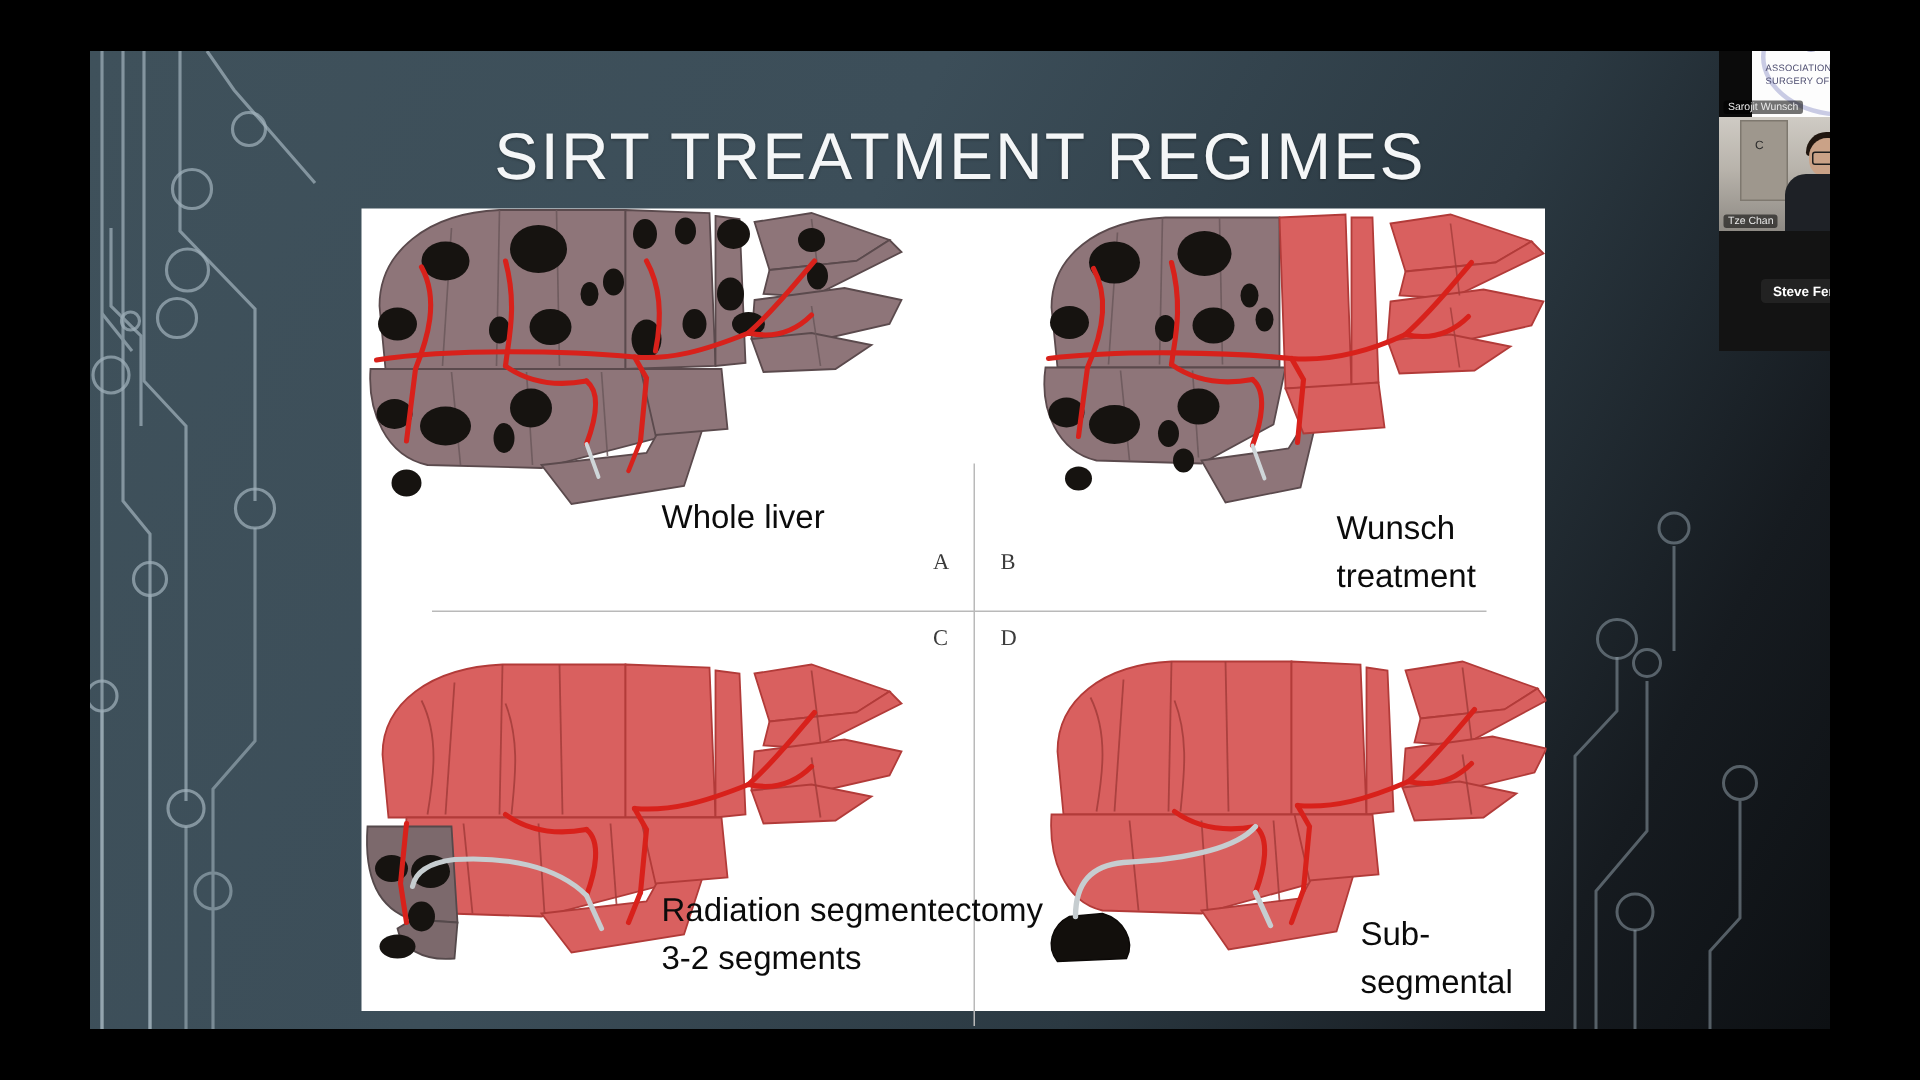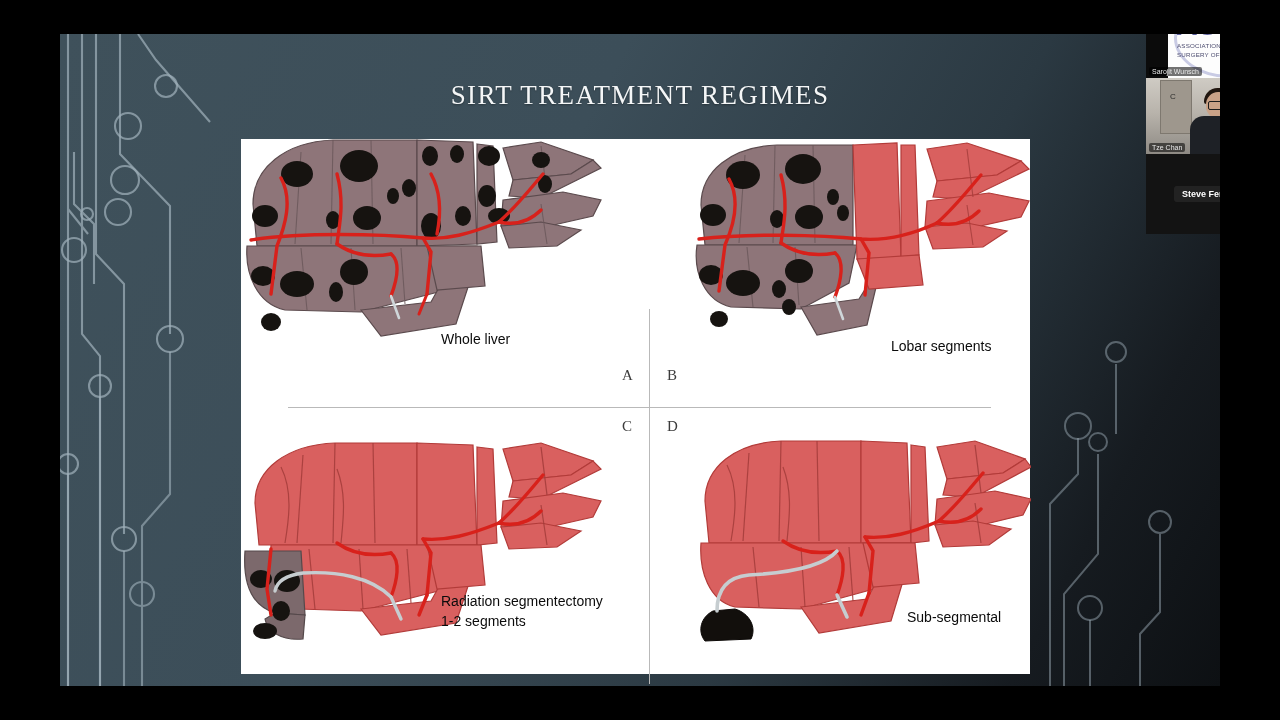--- a/index.html
+++ b/index.html
@@ -7,29 +7,29 @@
   #stage{position:relative;width:1280px;height:720px;background:#000;overflow:hidden;}
 
   
   #share{position:absolute;left:60px;top:34px;width:1160px;height:652px;
          background:linear-gradient(118deg,#3f515b 0%,#3c4e59 38%,#2b3942 66%,#161b20 86%,#0d1013 100%);
          overflow:hidden;}
   .deco{position:absolute;inset:0;pointer-events:none;}
   .deco svg{display:block;}
 
   #slide-title{position:absolute;left:0;right:0;top:46px;text-align:center;
-      color:#f4f6f7;font-size:27px;letter-spacing:1.4px;font-weight:400;
-      font-family:Liberation Serif, serif;text-shadow:0 1px 2px rgba(0,0,0,.35);}
+      color:#f4f6f7;font-size:44px;letter-spacing:1.4px;font-weight:400;
+      font-family:Liberation Sans, sans-serif;text-shadow:0 1px 2px rgba(0,0,0,.35);}
 
   
   #figure{position:absolute;left:181px;top:105px;width:789px;height:535px;background:#fff;}
   .quad-label{position:absolute;font-family:"Liberation Serif",serif;font-size:15px;color:#3b3b3b;}
   .axis-v{position:absolute;left:408px;top:170px;width:1px;height:375px;background:#b9b9b9;}
   .axis-h{position:absolute;left:47px;top:268px;width:703px;height:1px;background:#b9b9b9;}
-  .cap{position:absolute;font-family:"Liberation Sans",sans-serif;font-size:14px;color:#0b0b0b;line-height:1.45;white-space:pre-line;}
+  .cap{position:absolute;font-family:"Liberation Sans",sans-serif;font-size:22px;color:#0b0b0b;line-height:1.45;white-space:pre-line;}
 
   .liver{position:absolute;}
 
   
   #tiles{position:absolute;right:0px;top:0px;width:134px;}
   .tile{position:relative;width:134px;background:#111;overflow:hidden;}
   .tile .nm{position:absolute;left:3px;bottom:2px;font-size:7px;color:#e9e9e9;
       background:rgba(0,0,0,.55);padding:1px 3px;border-radius:2px;white-space:nowrap;
       font-family:"Liberation Sans",sans-serif;}
   .tile.audio-only{height:80px;display:flex;align-items:center;justify-content:center;background:#131313;}
@@ -244,21 +244,21 @@
           <path d="M90 104 C104 114 122 118 144 114"></path>
           <path d="M144 114 C154 122 150 142 144 158"></path>
           <path d="M170 100 L178 114 L174 156"></path>
           <path d="M246 84 C264 68 278 50 290 36"></path>
           <path d="M246 84 C264 88 278 82 288 72"></path>
         </g>
         <g fill="none" stroke="#cfd6d9" stroke-width="2.6" stroke-linecap="round">
           <path d="M144 158 L152 180"></path>
         </g>
       </svg>
-      <div class="cap" style="left:650px;top:197px;">Lobar segments</div>
+      <div class="cap" style="left:650px;top:197px;">Wunsch treatment</div>
 
       <svg class="liver" style="left:0px;top:300px;" width="370" height="215" viewBox="0 0 370 215">
         <g stroke="#b23b39" stroke-width="1.2" fill="#d9605f">
           <path d="M14 64 C14 30 46 6 94 4 L176 4 L176 106 L18 106 Z"></path>
           <path d="M176 4 L232 6 L236 106 L176 106 Z"></path>
           <path d="M236 8 L252 10 L256 104 L236 106 Z"></path>
           <path d="M30 106 L236 106 L228 144 L120 172 L58 170 C34 164 28 134 30 106 Z"></path>
           <path d="M120 170 L190 162 L200 144 L228 144 L215 184 L140 196 Z"></path>
           <path d="M186 106 L240 106 L244 146 L196 150 Z"></path>
           <path d="M262 10 L300 4 L352 22 L330 36 L272 42 Z"></path>
@@ -299,21 +299,21 @@
           <path d="M258 84 C276 88 290 82 300 72"></path>
           <path d="M186 156 L178 176"></path>
         </g>
 
         <g fill="none" stroke="#c6cdd0" stroke-width="3.4" stroke-linecap="round">
           <path d="M150 158 C130 138 96 132 62 134 C46 136 36 142 34 152"></path>
           <path d="M150 158 L160 180"></path>
         </g>
       </svg>
       <div class="cap" style="left:200px;top:452px;">Radiation segmentectomy
-1-2 segments</div>
+3-2 segments</div>
 
       <svg class="liver" style="left:450px;top:300px;" width="340" height="215" viewBox="0 0 340 215">
         <g stroke="#b23b39" stroke-width="1.2" fill="#d9605f">
           <path d="M14 62 C14 28 44 4 90 2 L170 2 L170 104 L18 104 Z"></path>
           <path d="M170 2 L216 4 L220 104 L170 104 Z"></path>
           <path d="M220 6 L234 8 L238 102 L220 104 Z"></path>
           <path d="M10 104 L220 104 L212 142 L110 170 L44 168 C18 162 8 132 10 104 Z"></path>
           <path d="M110 168 L176 160 L186 142 L212 142 L200 182 L128 194 Z"></path>
           <path d="M172 104 L224 104 L228 144 L182 148 Z"></path>
           <path d="M246 8 L284 2 L334 20 L312 34 L256 40 Z"></path>

